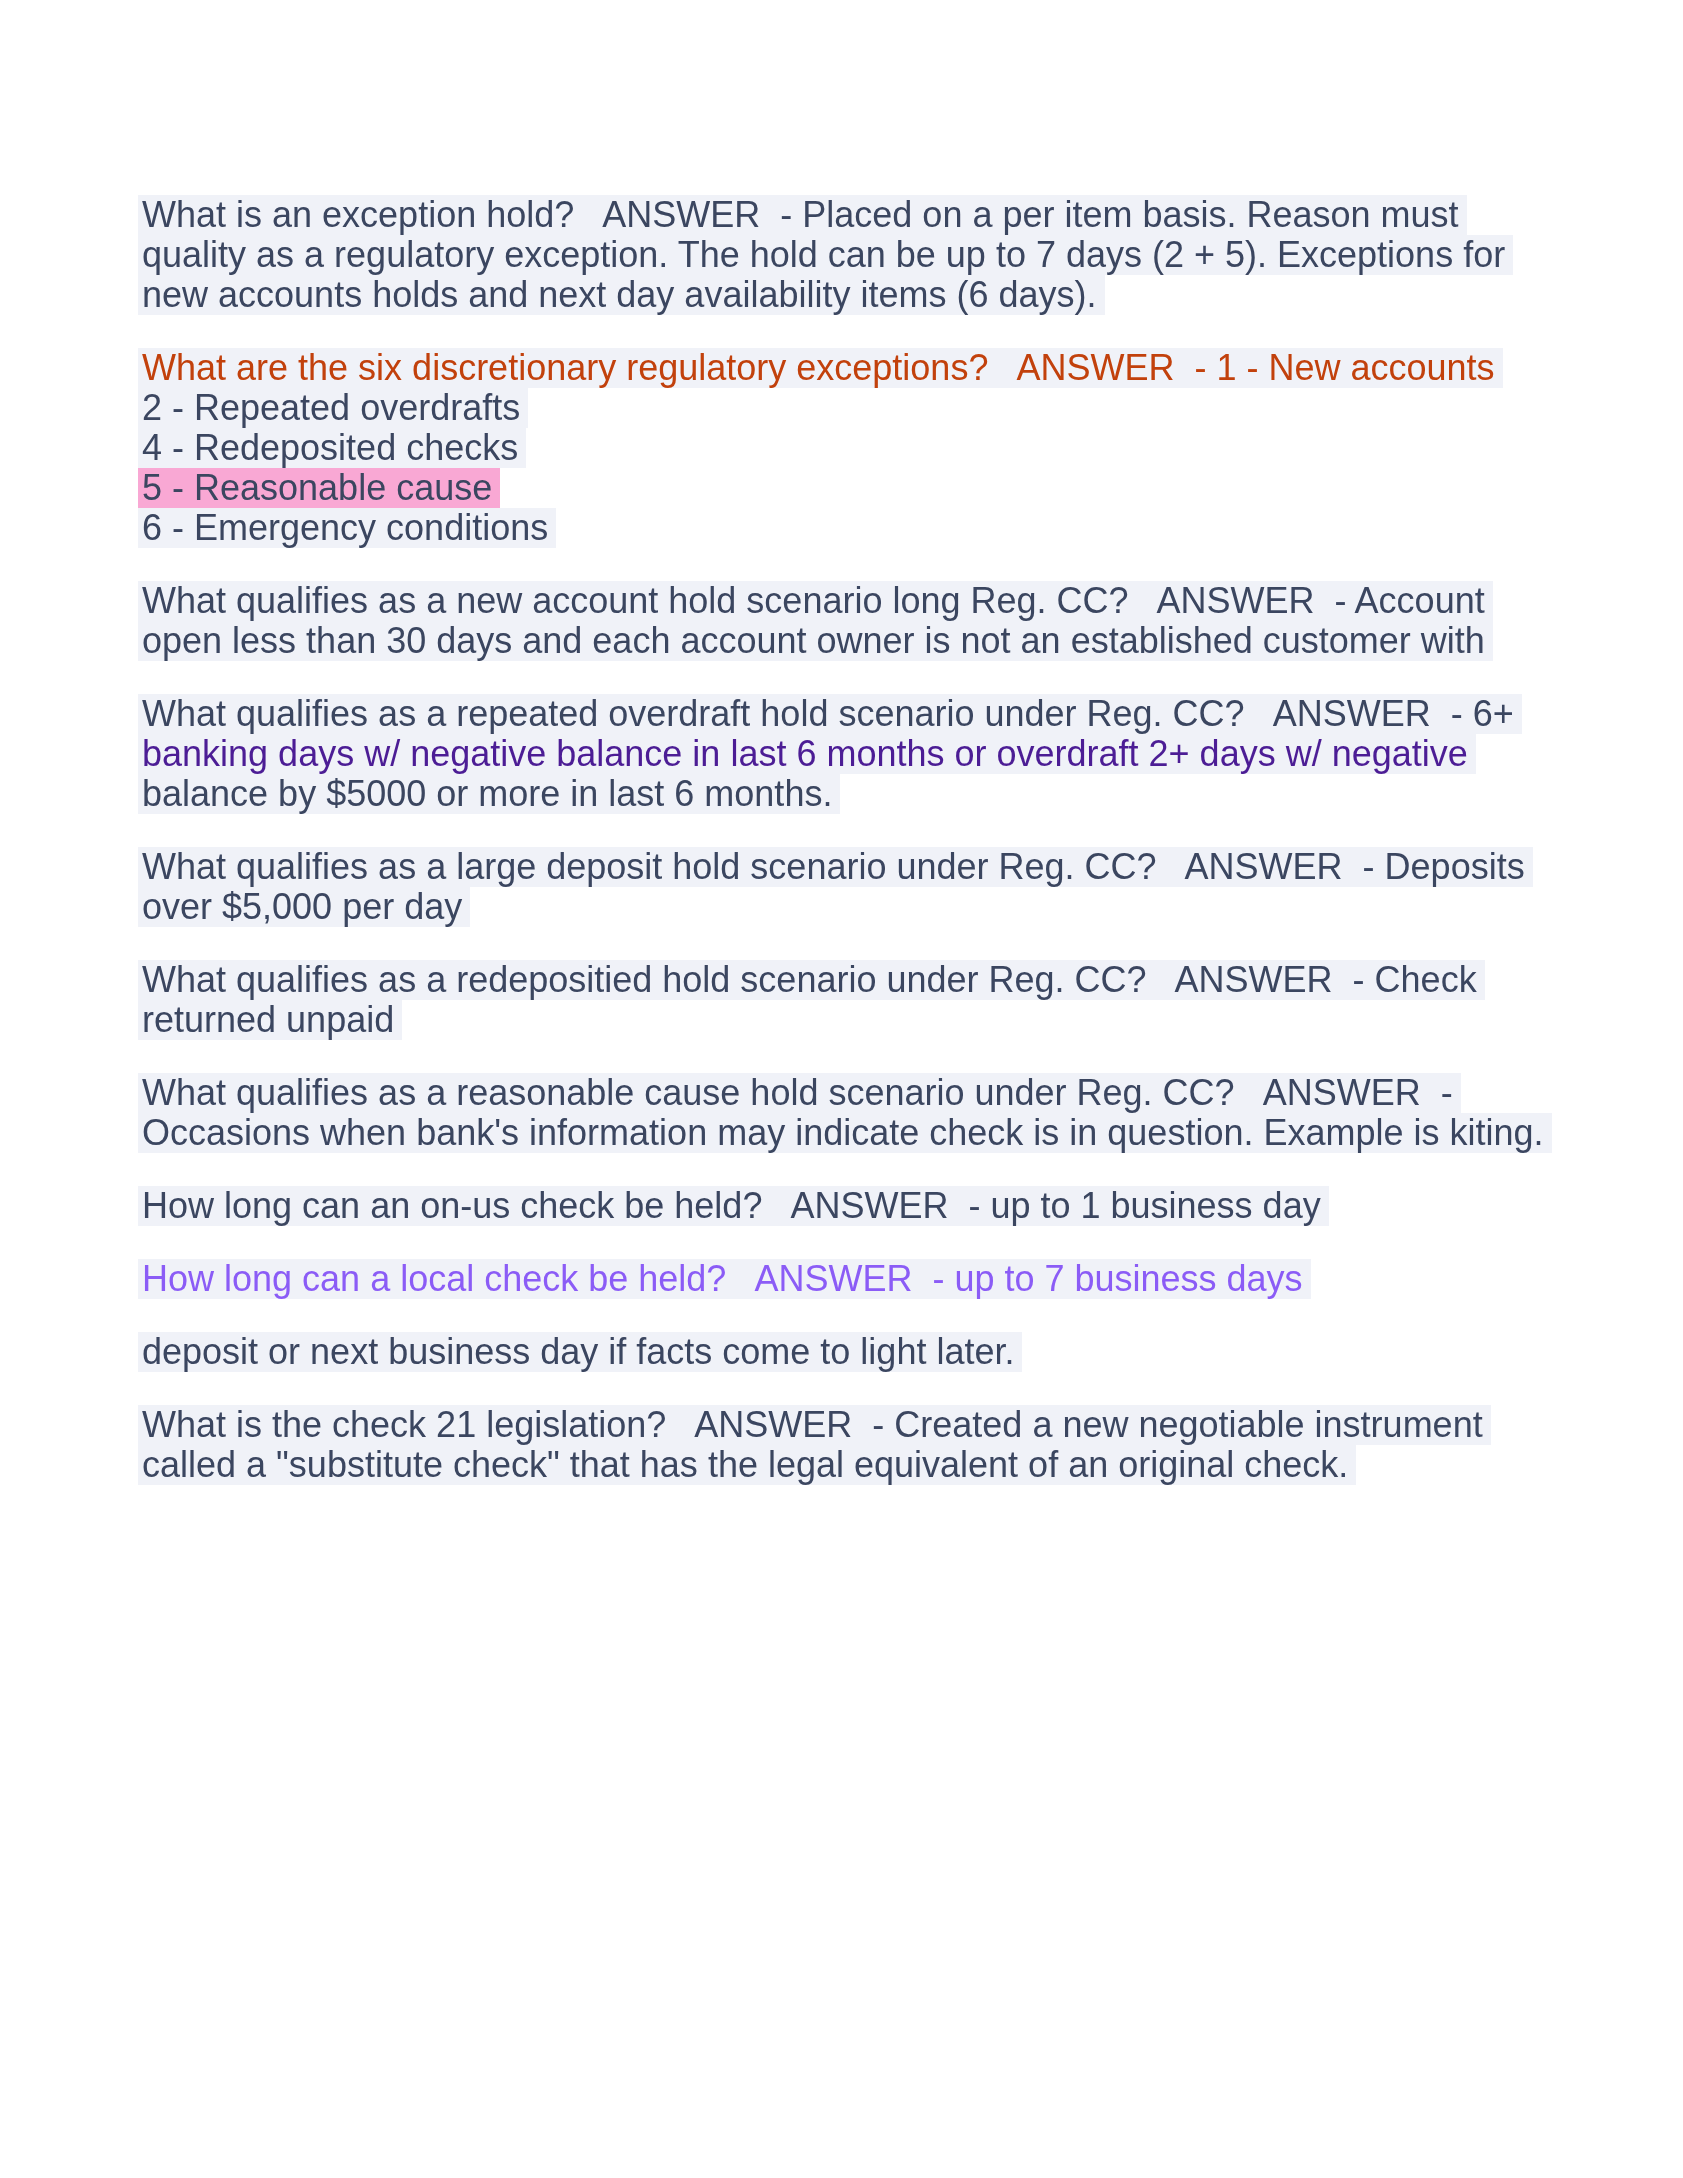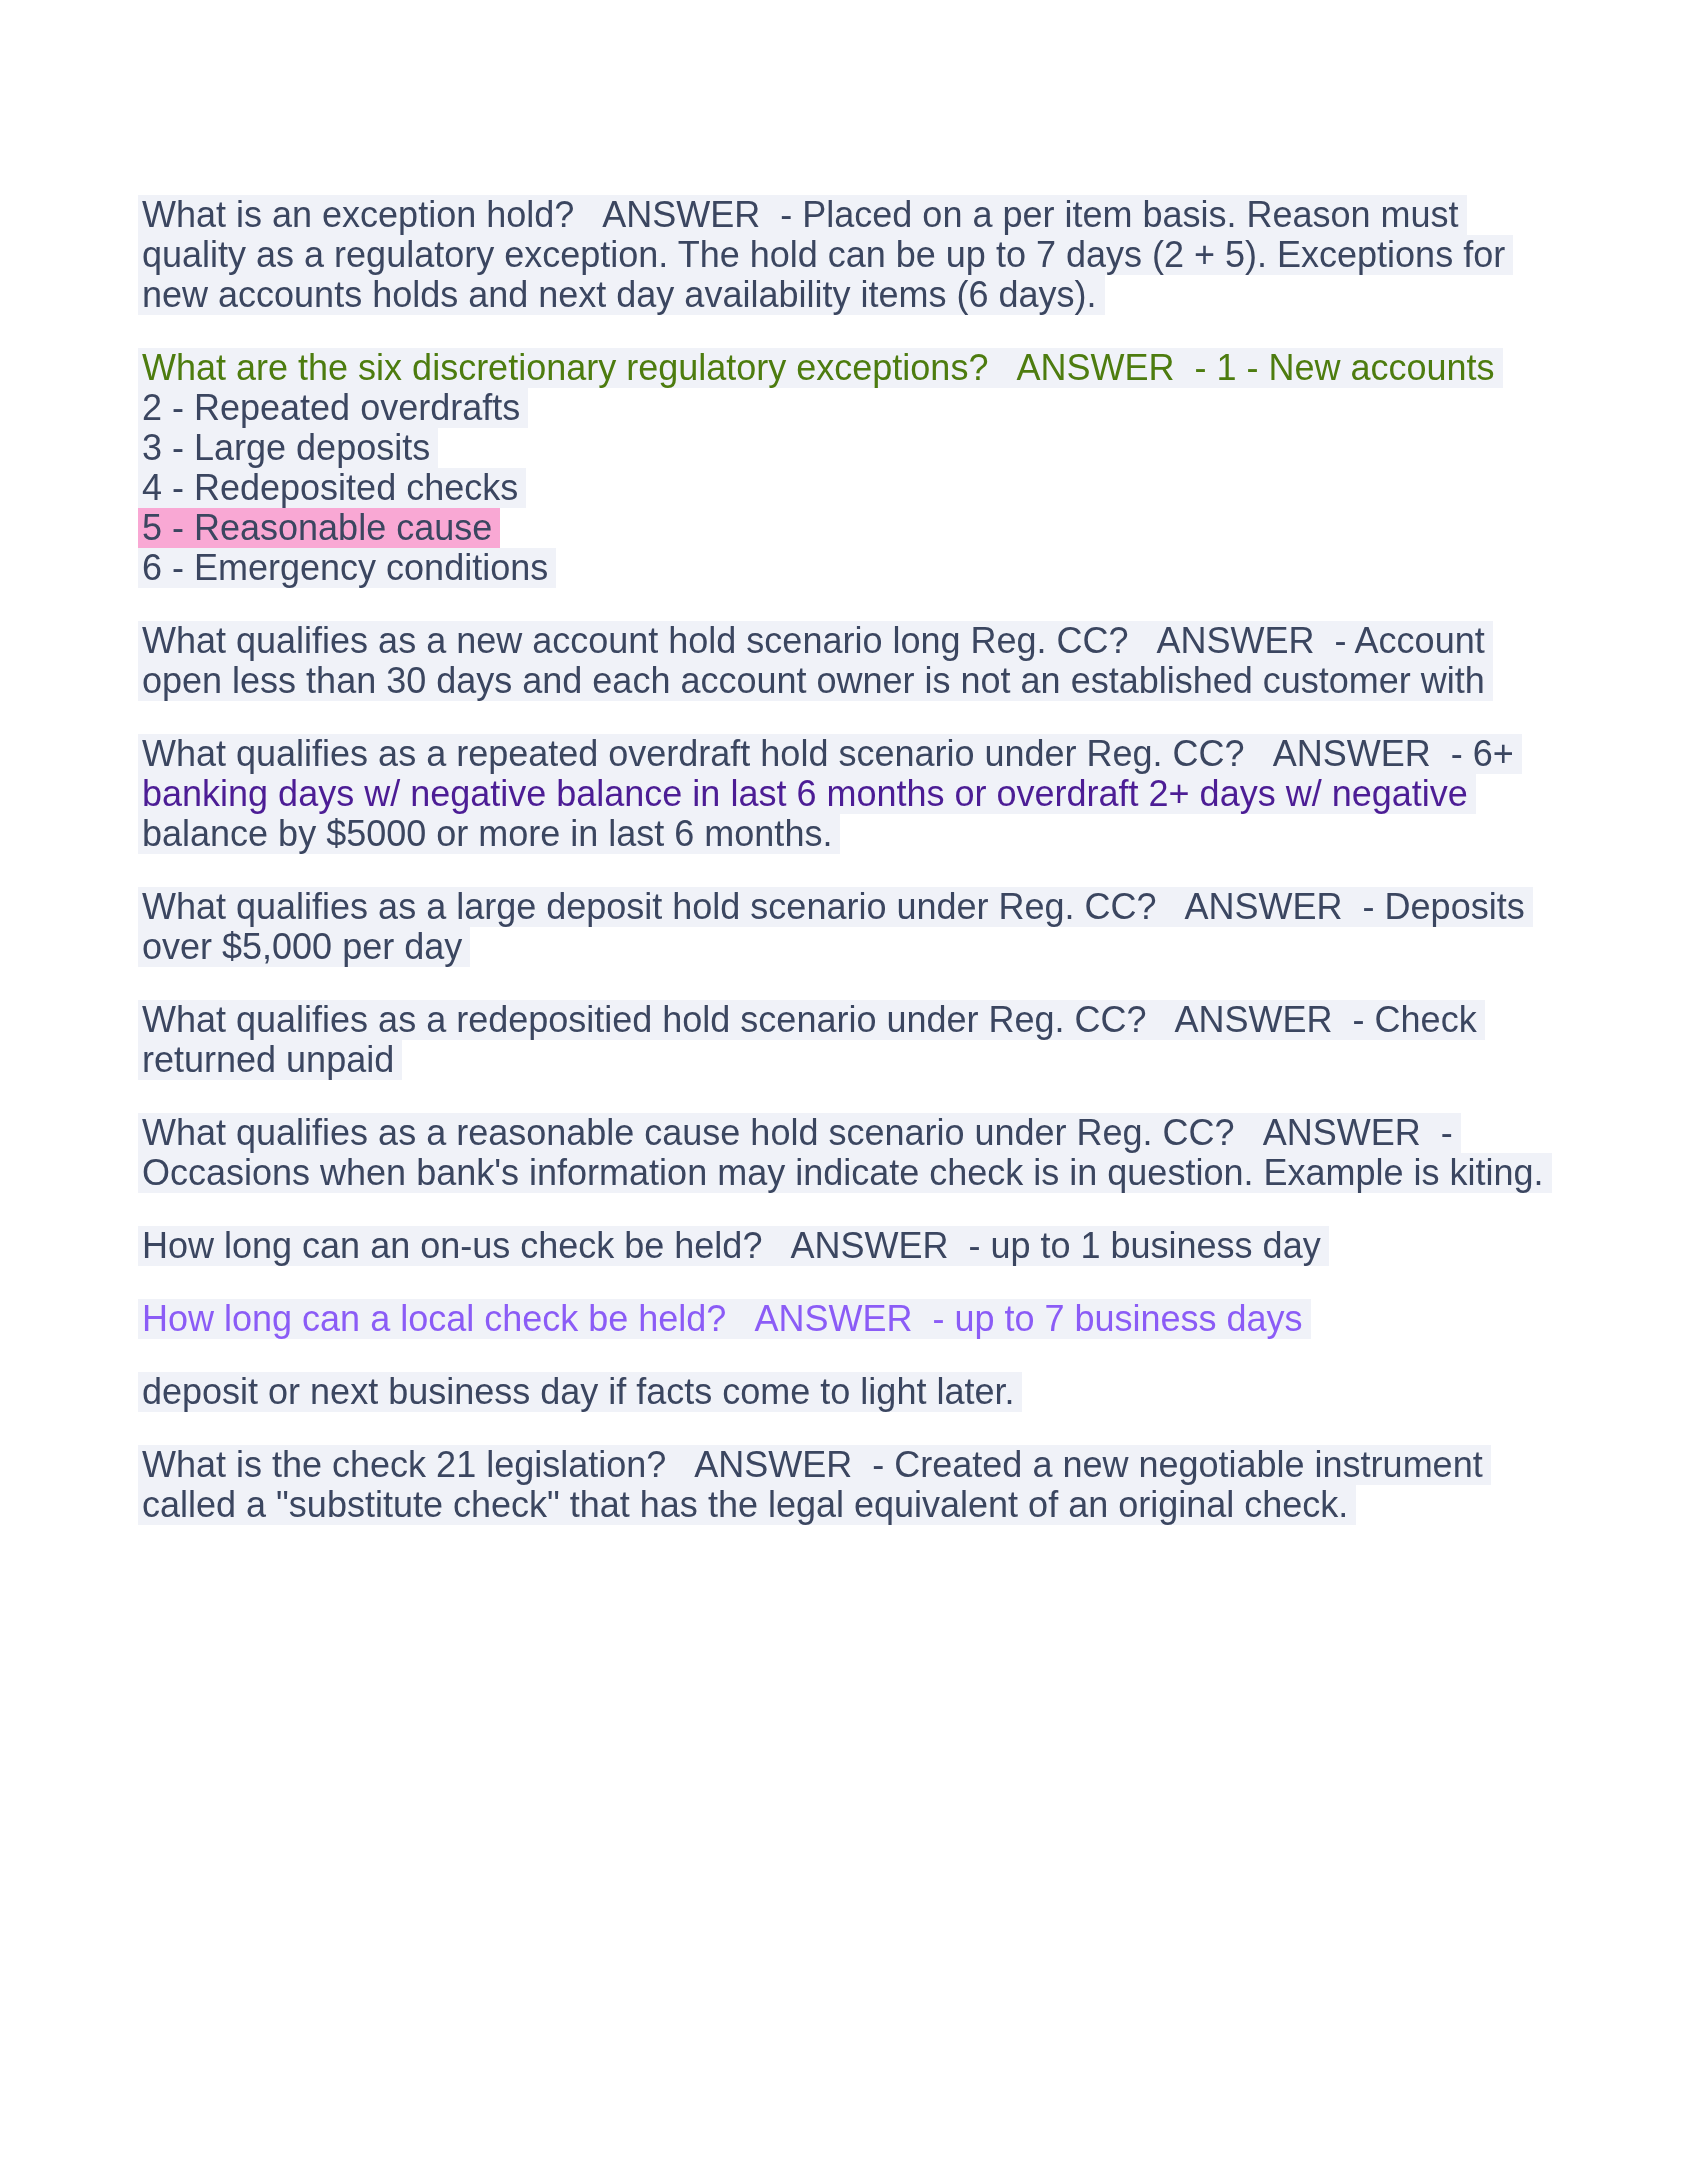--- a/index.html
+++ b/index.html
@@ -46,23 +46,22 @@
 <body>
 
 <div class="page" style="background: rgb(255, 255, 255);">
   <div class="doc" id="doc">
       <div class="qa-block">
         <div class="line-row"><span class="hl" style="background: rgb(240, 242, 248); color: rgb(59, 70, 96);">What is an exception hold?   ANSWER  - Placed on a per item basis. Reason must</span></div>
         <div class="line-row"><span class="hl" style="background: rgb(240, 242, 248); color: rgb(59, 70, 96);">quality as a regulatory exception. The hold can be up to 7 days (2 + 5). Exceptions for</span></div>
         <div class="line-row"><span class="hl" style="background: rgb(240, 242, 248); color: rgb(59, 70, 96);">new accounts holds and next day availability items (6 days).</span></div>
       </div>
       <div class="qa-block">
-        <div class="line-row"><span class="hl" style="background: rgb(240, 242, 248); color: #4d7c0f;">What are the six discretionary regulatory exceptions?   ANSWER  - 1 - New accounts</span></div>
+        <div class="line-row"><span class="hl" style="background: rgb(240, 242, 248); color: #c2410c;">What are the six discretionary regulatory exceptions?   ANSWER  - 1 - New accounts</span></div>
         <div class="line-row"><span class="hl" style="background: rgb(240, 242, 248); color: rgb(59, 70, 96);">2 - Repeated overdrafts</span></div>
-        <div class="line-row"><span class="hl" style="background: rgb(240, 242, 248); color: rgb(59, 70, 96);">3 - Large deposits</span></div>
         <div class="line-row"><span class="hl" style="background: rgb(240, 242, 248); color: rgb(59, 70, 96);">4 - Redeposited checks</span></div>
         <div class="line-row"><span class="hl" style="background: #f9a8d4; color: rgb(59, 70, 96); text-align: center;">5 - Reasonable cause</span></div>
         <div class="line-row"><span class="hl" style="background: rgb(240, 242, 248); color: rgb(59, 70, 96);">6 - Emergency conditions</span></div>
       </div>
       <div class="qa-block">
         <div class="line-row"><span class="hl" style="background: rgb(240, 242, 248); color: rgb(59, 70, 96);">What qualifies as a new account hold scenario long Reg. CC?   ANSWER  - Account</span></div>
         <div class="line-row"><span class="hl" style="background: rgb(240, 242, 248); color: rgb(59, 70, 96);">open less than 30 days and each account owner is not an established customer with</span></div>
       </div>
       <div class="qa-block">
         <div class="line-row"><span class="hl" style="background: rgb(240, 242, 248); color: rgb(59, 70, 96);">What qualifies as a repeated overdraft hold scenario under Reg. CC?   ANSWER  - 6+</span></div>

